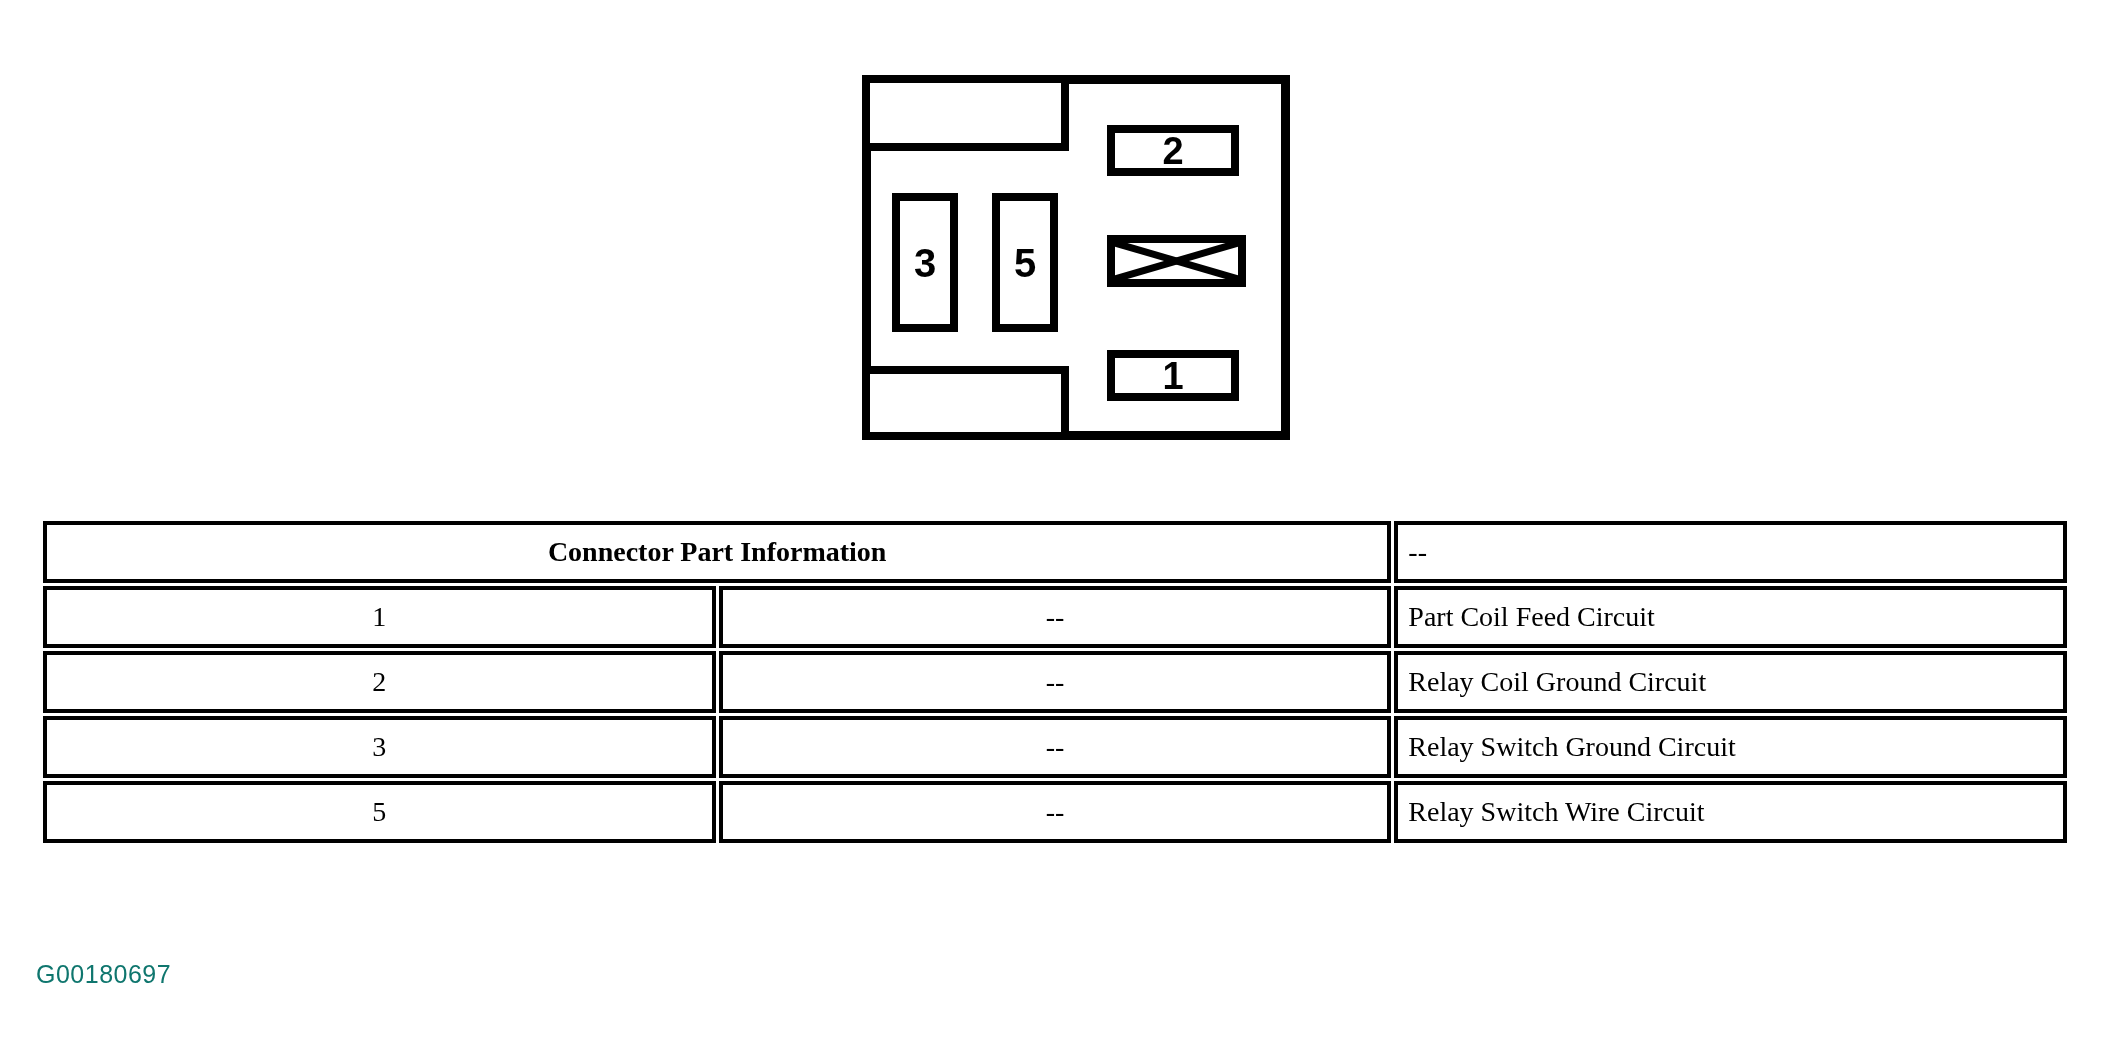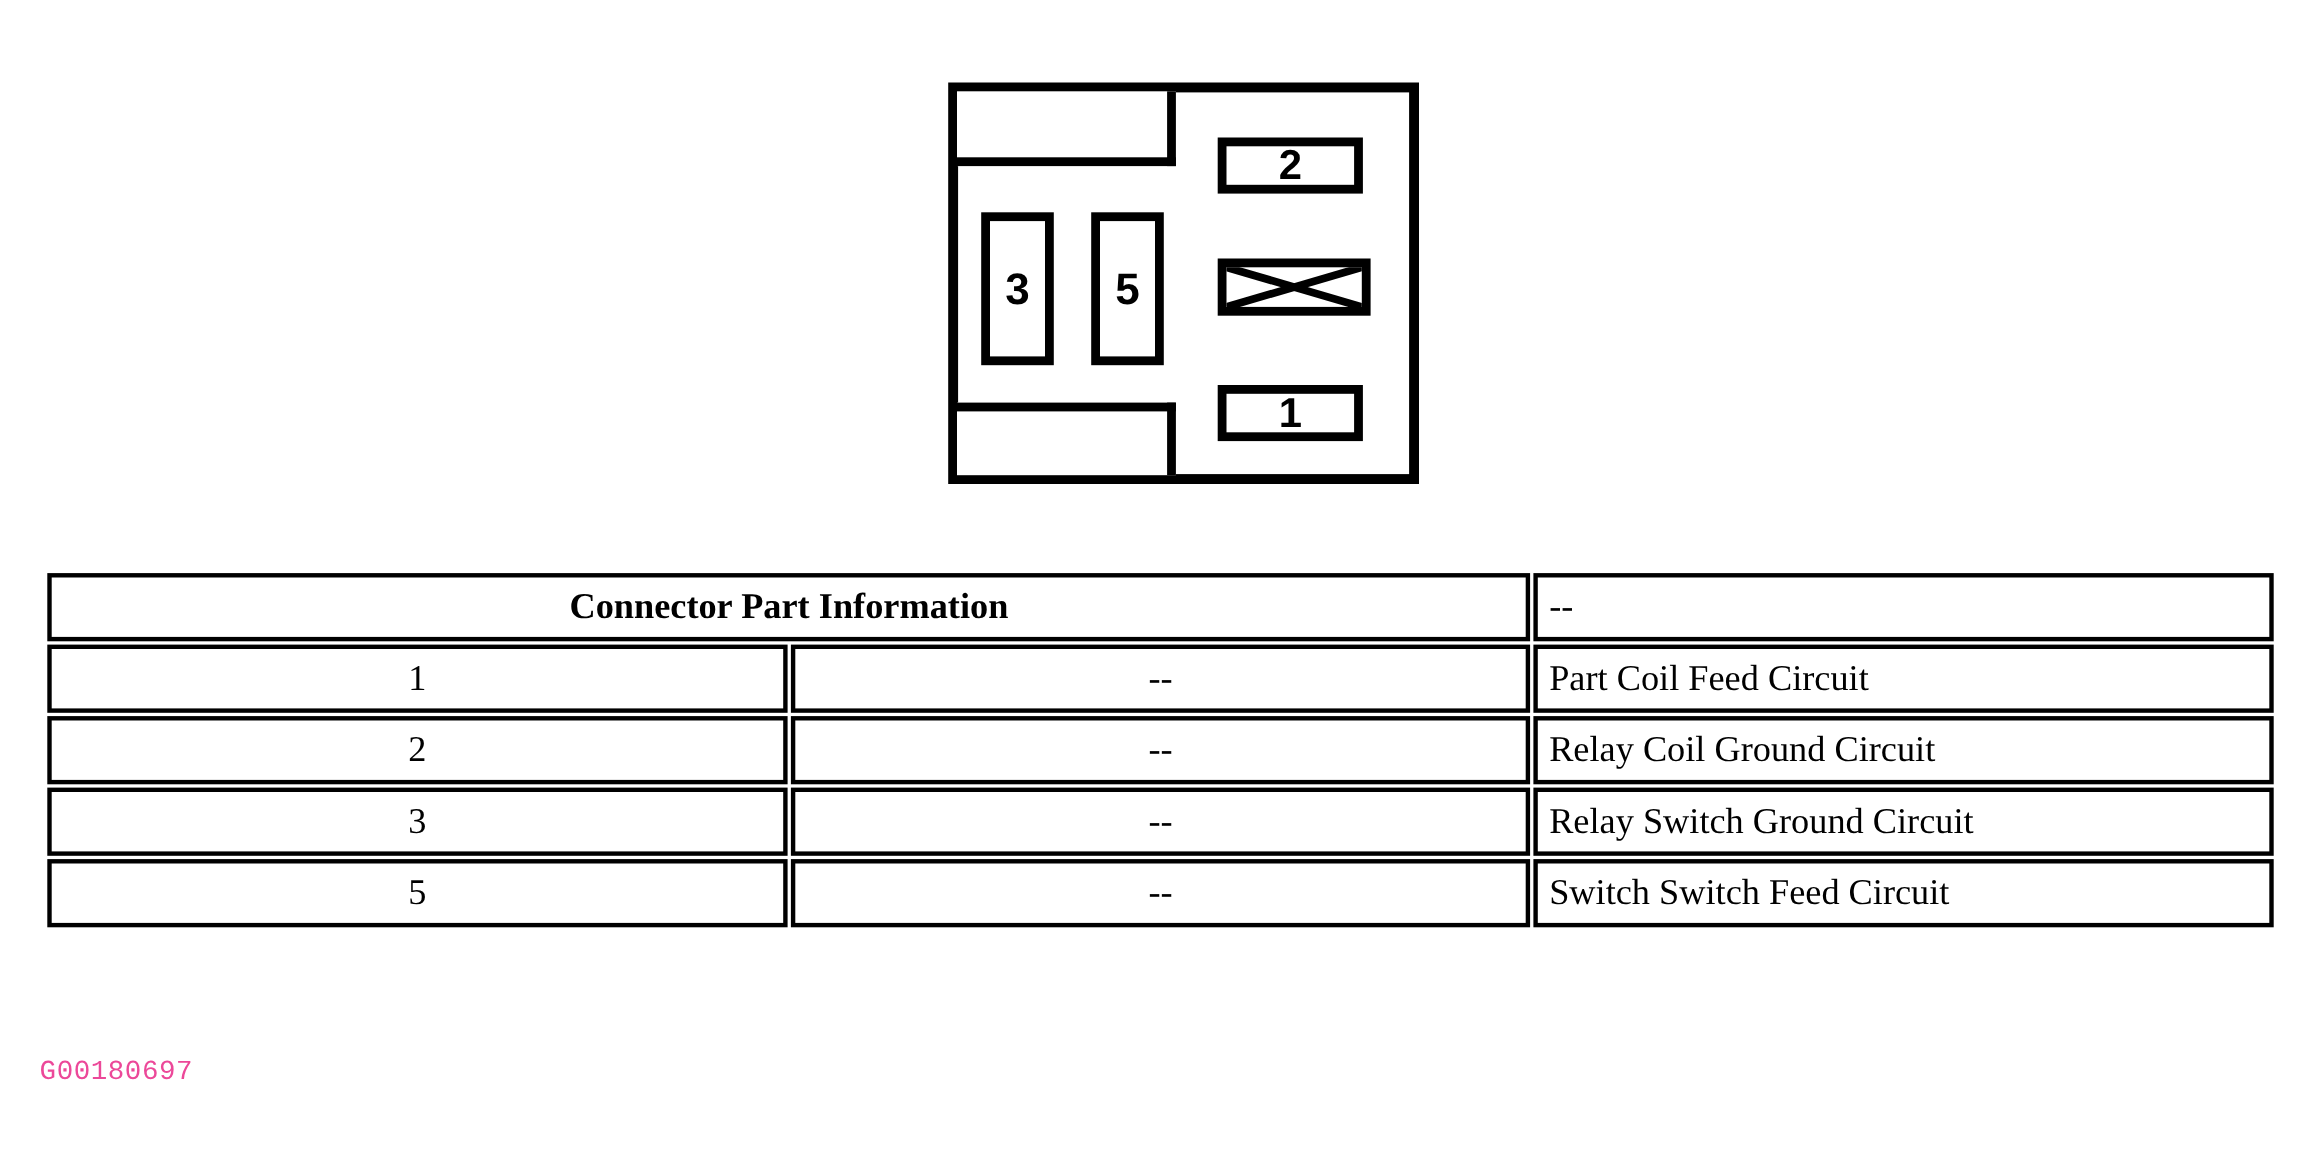--- a/index.html
+++ b/index.html
@@ -115,21 +115,21 @@
     border-spacing: 3px 3px;
     table-layout: fixed;
   }
   #pinout-table td {
     box-sizing: border-box;
     border: 4px solid #000;
     background: #fff;
     padding: 0 10px;
     height: 62px;
     vertical-align: middle;
-    font-size: 33px;
+    font-size: 28px;
     line-height: 1.05;
   }
   td.col-pin   { width: 328px; text-align: center; }
   td.col-wire  { width: 703px; text-align: center; }
   td.col-func  { text-align: left; }
 
   td.hdr {
     font-weight: bold;
     text-align: center;
     height: 64px;
@@ -145,24 +145,24 @@
     text-align: left;
     font-weight: normal;
     font-size: 33px;
   }
 
   
   #figure-code {
     position: absolute;
     left: 36px;
     top: 960px;
-    font-family: Liberation Mono, monospace;
+    font-family: Liberation Sans, sans-serif;
     font-size: 25px;
     letter-spacing: 0.5px;
-    color: #ec4899;
+    color: #0f766e;
   }
 </style>
 </head>
 <body>
 
 <div id="connector-diagram">
   <div class="inner">
 
     <div class="shelf shelf-top"></div>
     <div class="shelf shelf-bottom"></div>
@@ -211,18 +211,18 @@
       <td class="col-func">Relay Coil Ground Circuit</td>
     </tr>
     <tr>
       <td class="col-pin">3</td>
       <td class="col-wire">--</td>
       <td class="col-func">Relay Switch Ground Circuit</td>
     </tr>
     <tr>
       <td class="col-pin">5</td>
       <td class="col-wire">--</td>
-      <td class="col-func">Switch Switch Feed Circuit</td>
+      <td class="col-func">Relay Switch Wire Circuit</td>
     </tr>
   </tbody>
 </table>
 
 <div id="figure-code">G00180697</div>
 
 </body></html>

